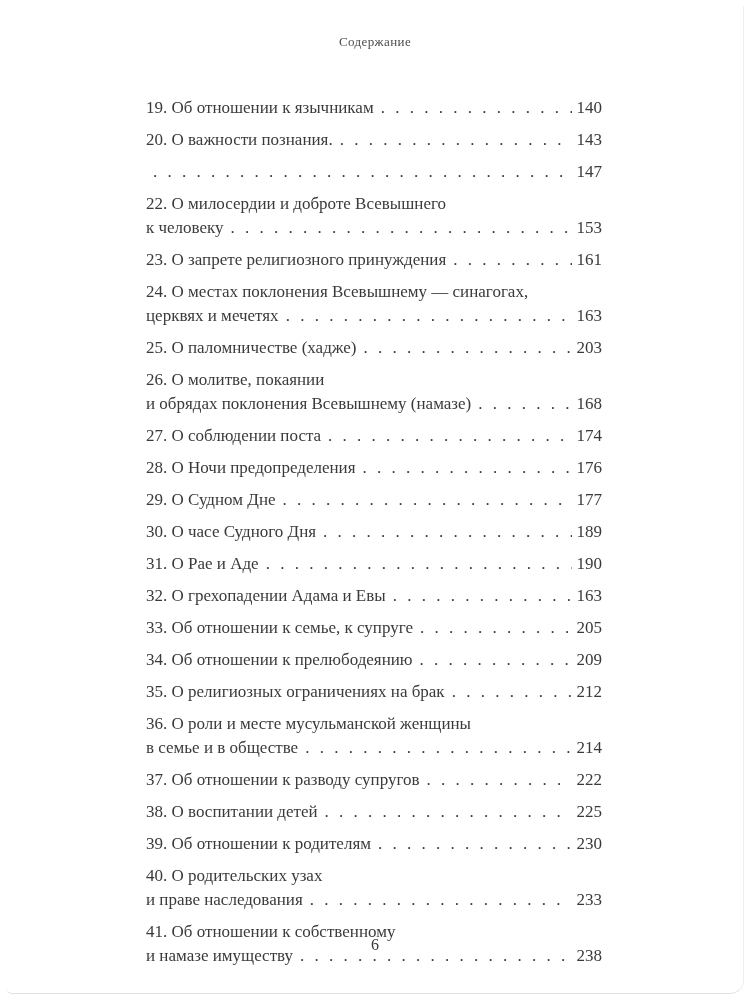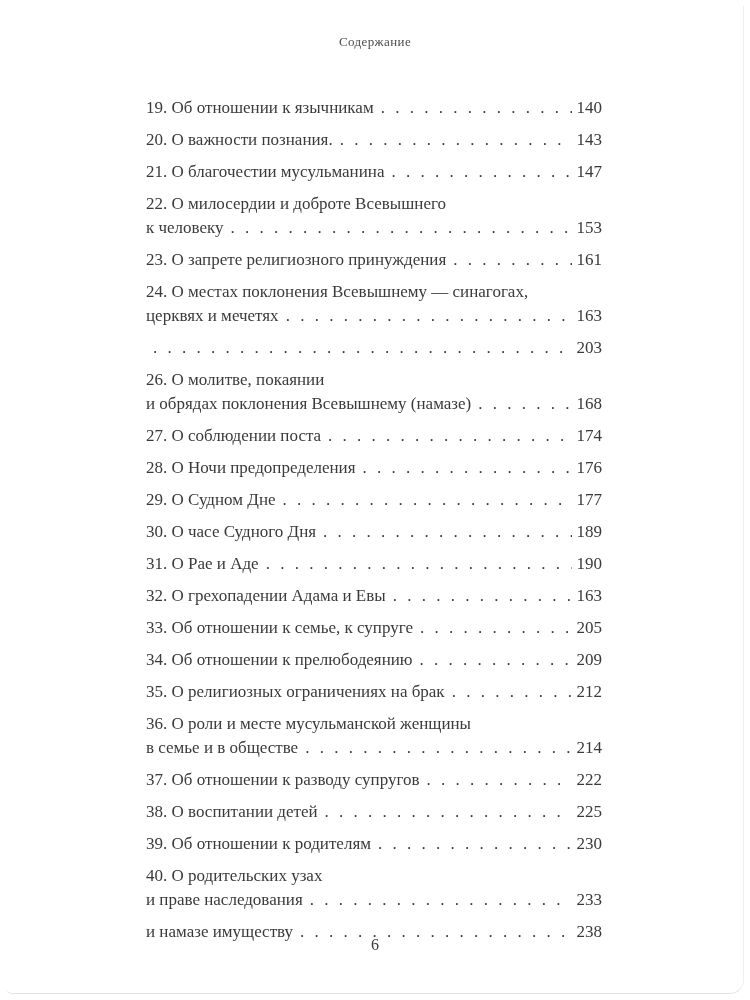--- a/index.html
+++ b/index.html
@@ -101,21 +101,20 @@
     </div>
     <div class="entry">
       <div class="entry-row">
         <span class="entry-title">20. О важности познания.</span>
         <span class="dots"></span>
         <span class="page-num">143</span>
       </div>
     </div>
     <div class="entry">
       <div class="entry-row">
-        <span class="entry-title">21. О благочестии мусульманина</span>
         <span class="dots"></span>
         <span class="page-num">147</span>
       </div>
     </div>
     <div class="entry">
       <div class="entry-line">22. О милосердии и доброте Всевышнего</div>
       <div class="entry-row">
         <span class="entry-title">к человеку</span>
         <span class="dots"></span>
         <span class="page-num">153</span>
@@ -131,20 +130,21 @@
     <div class="entry">
       <div class="entry-line">24. О местах поклонения Всевышнему — синагогах,</div>
       <div class="entry-row">
         <span class="entry-title">церквях и мечетях</span>
         <span class="dots"></span>
         <span class="page-num">163</span>
       </div>
     </div>
     <div class="entry">
       <div class="entry-row">
+        <span class="entry-title">25. О паломничестве (хадже)</span>
         <span class="dots"></span>
         <span class="page-num">203</span>
       </div>
     </div>
     <div class="entry">
       <div class="entry-line">26. О молитве, покаянии</div>
       <div class="entry-row">
         <span class="entry-title">и обрядах поклонения Всевышнему (намазе)</span>
         <span class="dots"></span>
         <span class="page-num">168</span>
@@ -244,20 +244,21 @@
     </div>
     <div class="entry">
       <div class="entry-line">40. О родительских узах</div>
       <div class="entry-row">
         <span class="entry-title">и праве наследования</span>
         <span class="dots"></span>
         <span class="page-num">233</span>
       </div>
     </div>
     <div class="entry">
+      <div class="entry-line">41. Об отношении к собственному</div>
       <div class="entry-row">
         <span class="entry-title">и намазе имуществу</span>
         <span class="dots"></span>
         <span class="page-num">238</span>
       </div>
     </div>
   </div>
 
 <div class="footer">
   <span>6</span>

